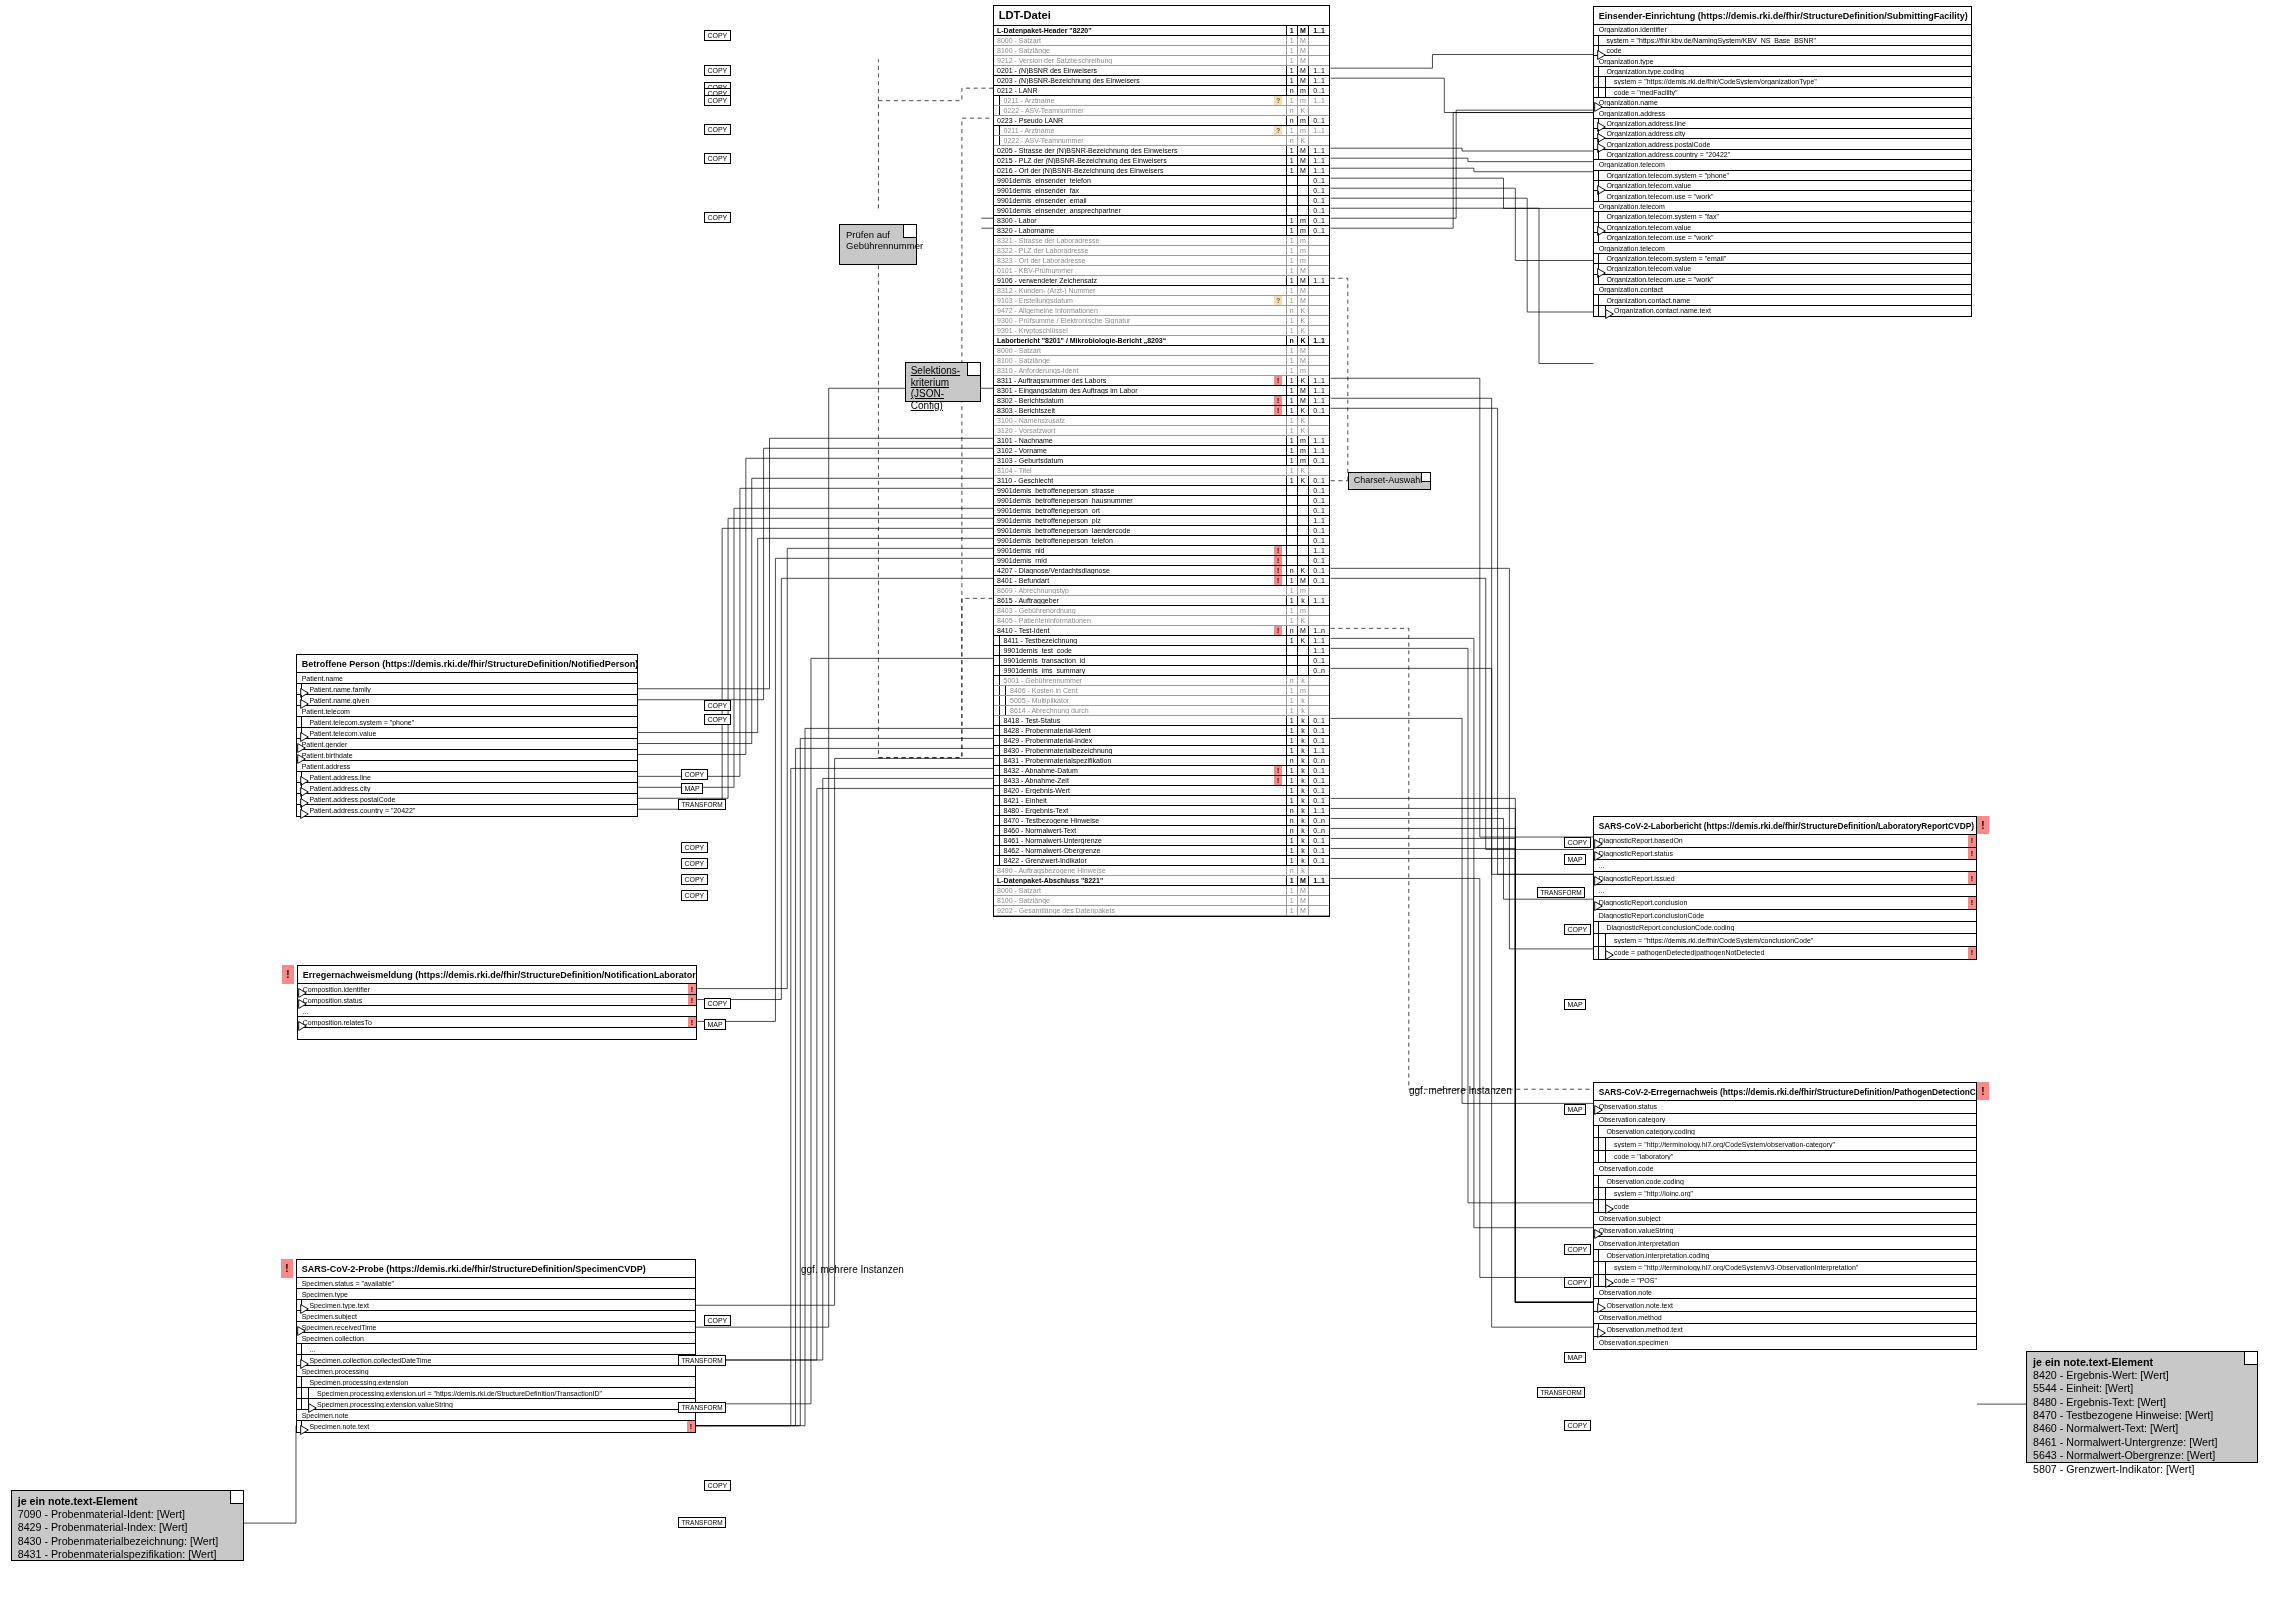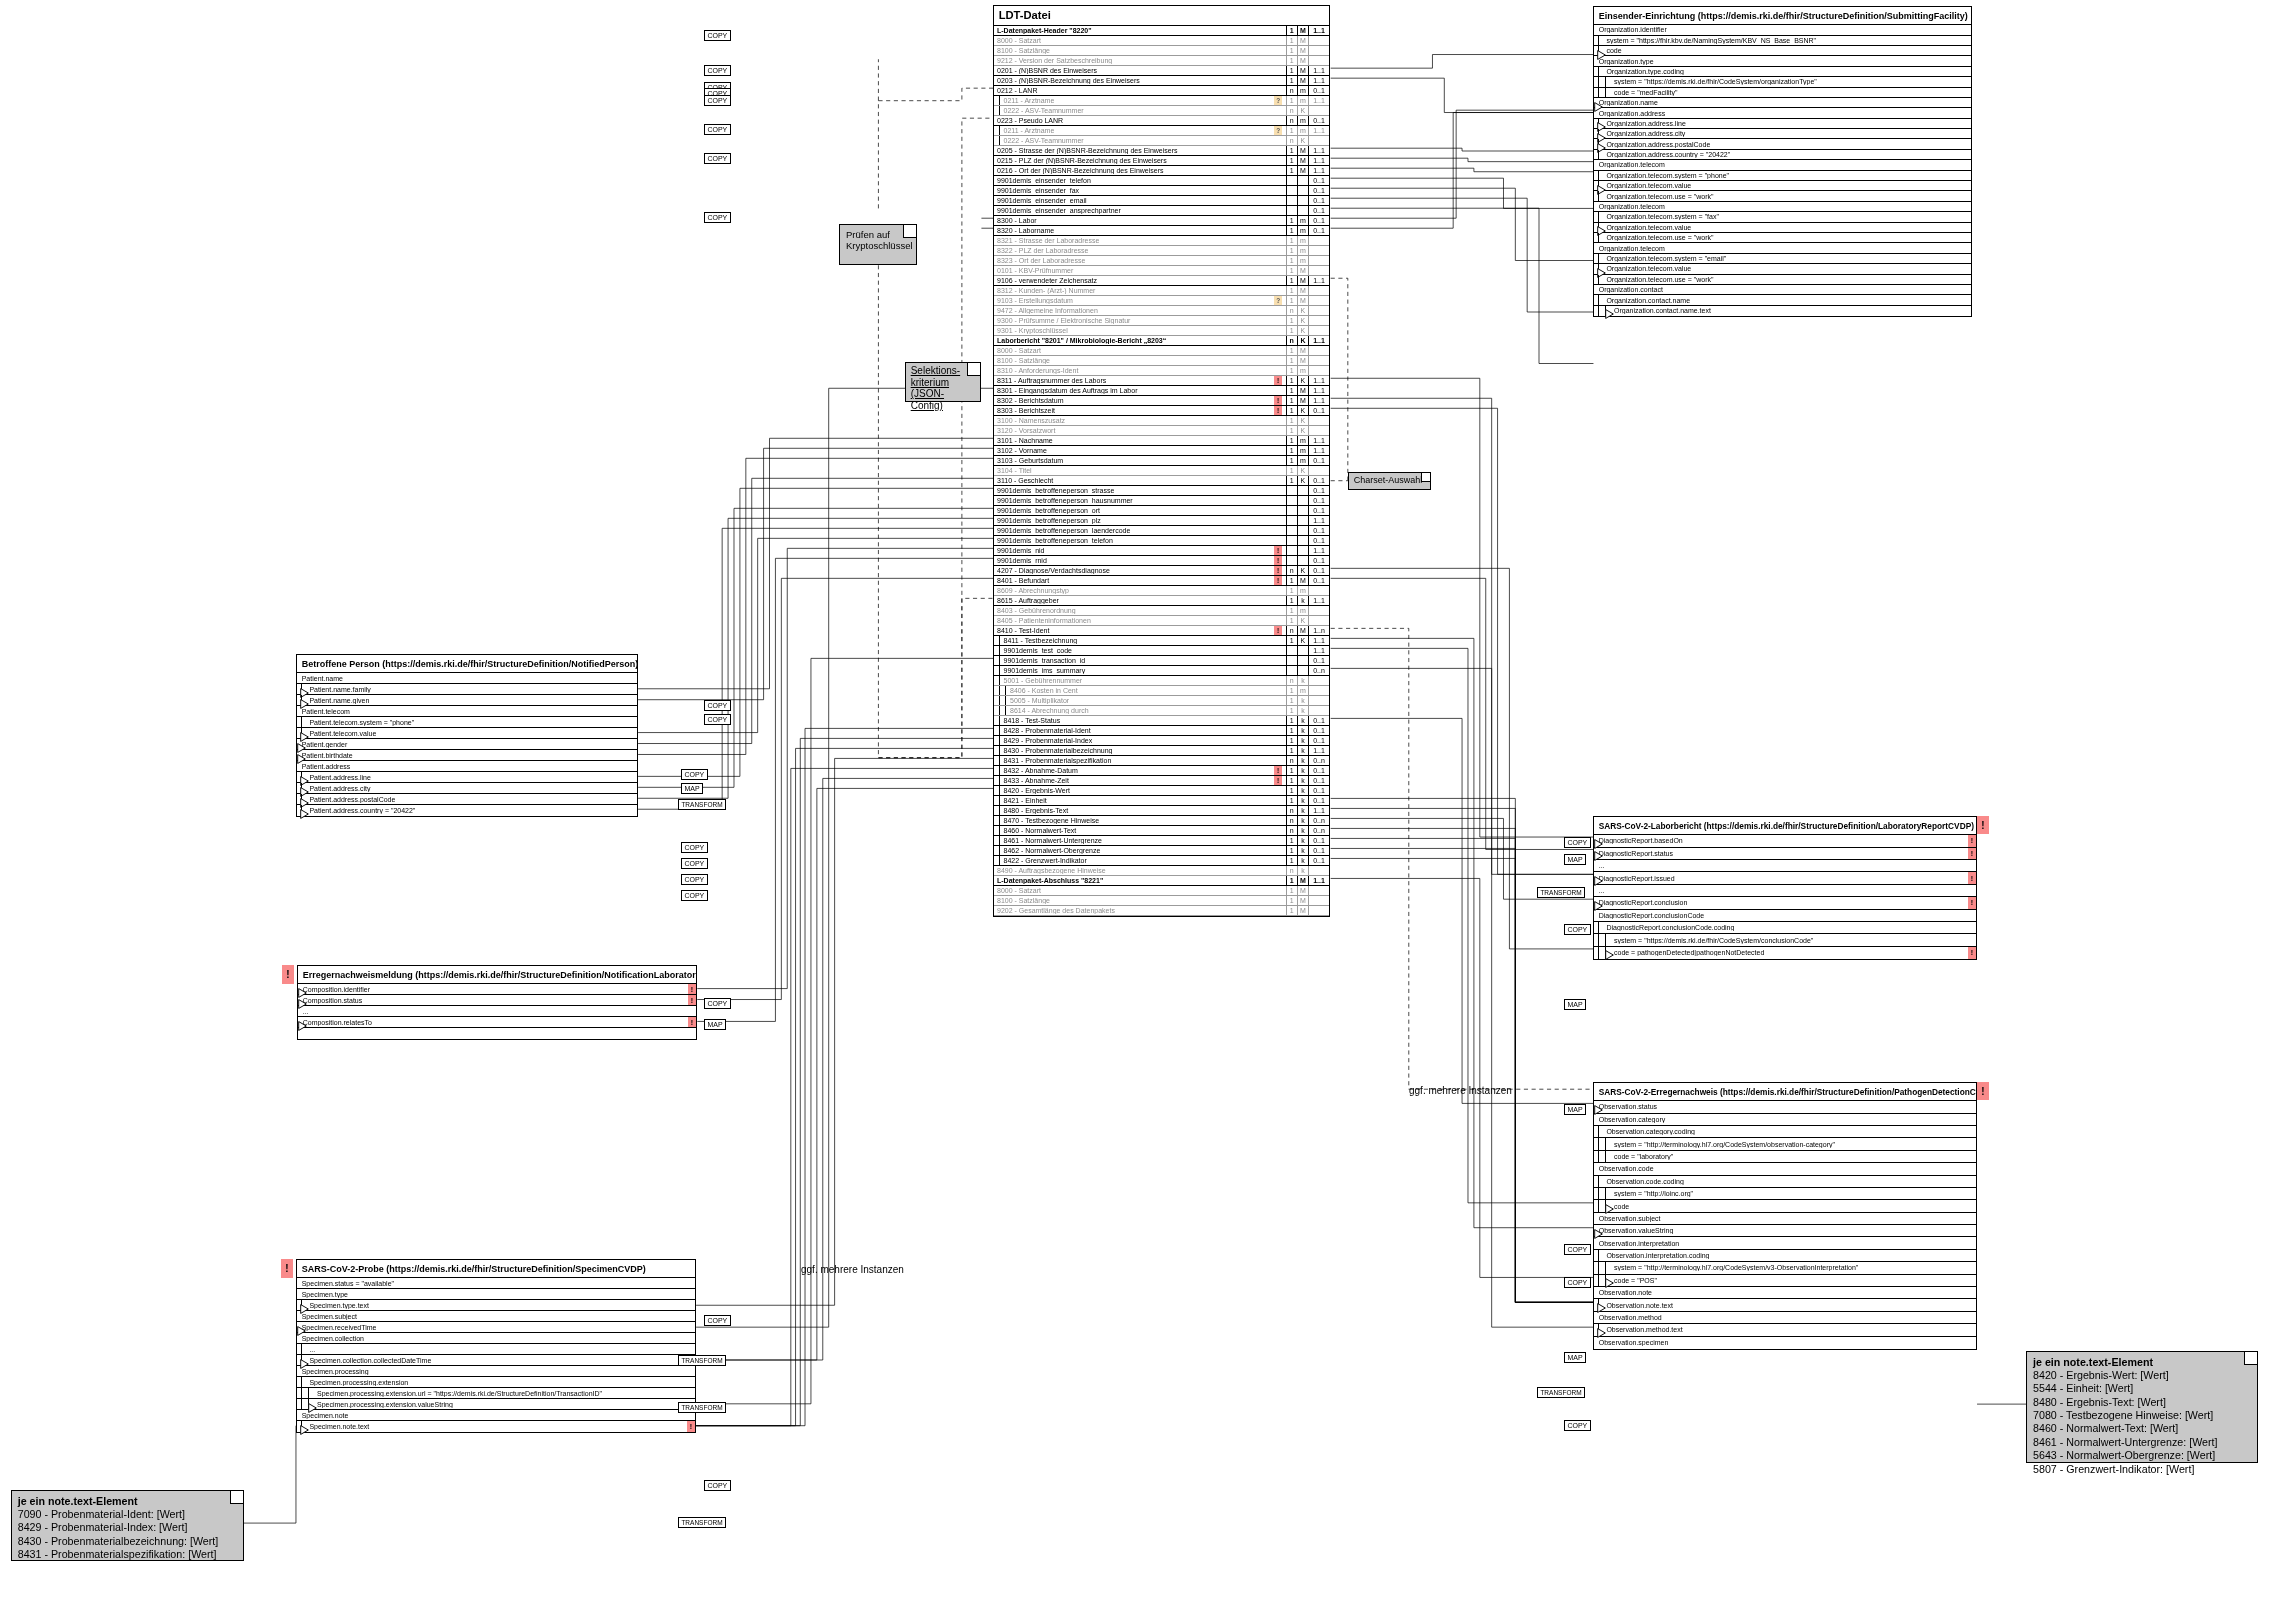--- a/index.html
+++ b/index.html
@@ -1422,21 +1422,21 @@
         <div class="row" id="pd-rows-r19" style="height: 12.4px;">
           <div class="lbl" style="font-size: 7px; padding-left: 4.7px;">Observation.specimen</div>
         </div>
       </div>
   </div>
   <div class="flag err" id="pd-title-flag" style="position:absolute;left:1977px;top:1082px;width:12px;height:18px;">!</div>
 
   <div class="note" id="note-pruefen" style="left:839px;top:224px;width:78px;height:41px;">
     <div class="corner"></div>
     <div style="white-space:pre-line;font-size:9.5px;">Prüfen auf
-Kryptoschlüssel</div>
+Gebührennummer</div>
   </div>
 
   <div class="note" id="note-selektion" style="left:905px;top:362px;width:76px;height:40px;padding:2.4px 4.7px;">
     <div class="corner"></div>
     <div style="white-space:pre-line;font-size:10px;line-height:1.15;text-decoration:underline;">Selektions-
 kriterium
 (JSON-Config)</div>
   </div>
 
   <div class="note" id="note-charset" style="left:1348px;top:472px;width:83px;height:18px;padding:1.8px 4.7px;">
@@ -1455,21 +1455,21 @@
       </div>
   </div>
 
   <div class="note" id="note-ergebnis" style="left:2026px;top:1351px;width:232px;height:112px;">
     <div class="corner"></div>
     <div class="nt">je ein note.text-Element</div>
     <div id="note-erg-lines">
         <div>8420 - Ergebnis-Wert: [Wert]</div>
         <div>5544 - Einheit: [Wert]</div>
         <div>8480 - Ergebnis-Text: [Wert]</div>
-        <div>7080 - Testbezogene Hinweise: [Wert]</div>
+        <div>8470 - Testbezogene Hinweise: [Wert]</div>
         <div>8460 - Normalwert-Text: [Wert]</div>
         <div>8461 - Normalwert-Untergrenze: [Wert]</div>
         <div>5643 - Normalwert-Obergrenze: [Wert]</div>
         <div>5807 - Grenzwert-Indikator: [Wert]</div>
       </div>
   </div>
 
   <div class="freelabel" id="lbl-mehr-1" style="left:1409px;top:1085px;">ggf. mehrere Instanzen</div>
   <div class="freelabel" id="lbl-mehr-2" style="left:801px;top:1264px;">ggf. mehrere Instanzen</div>
 

